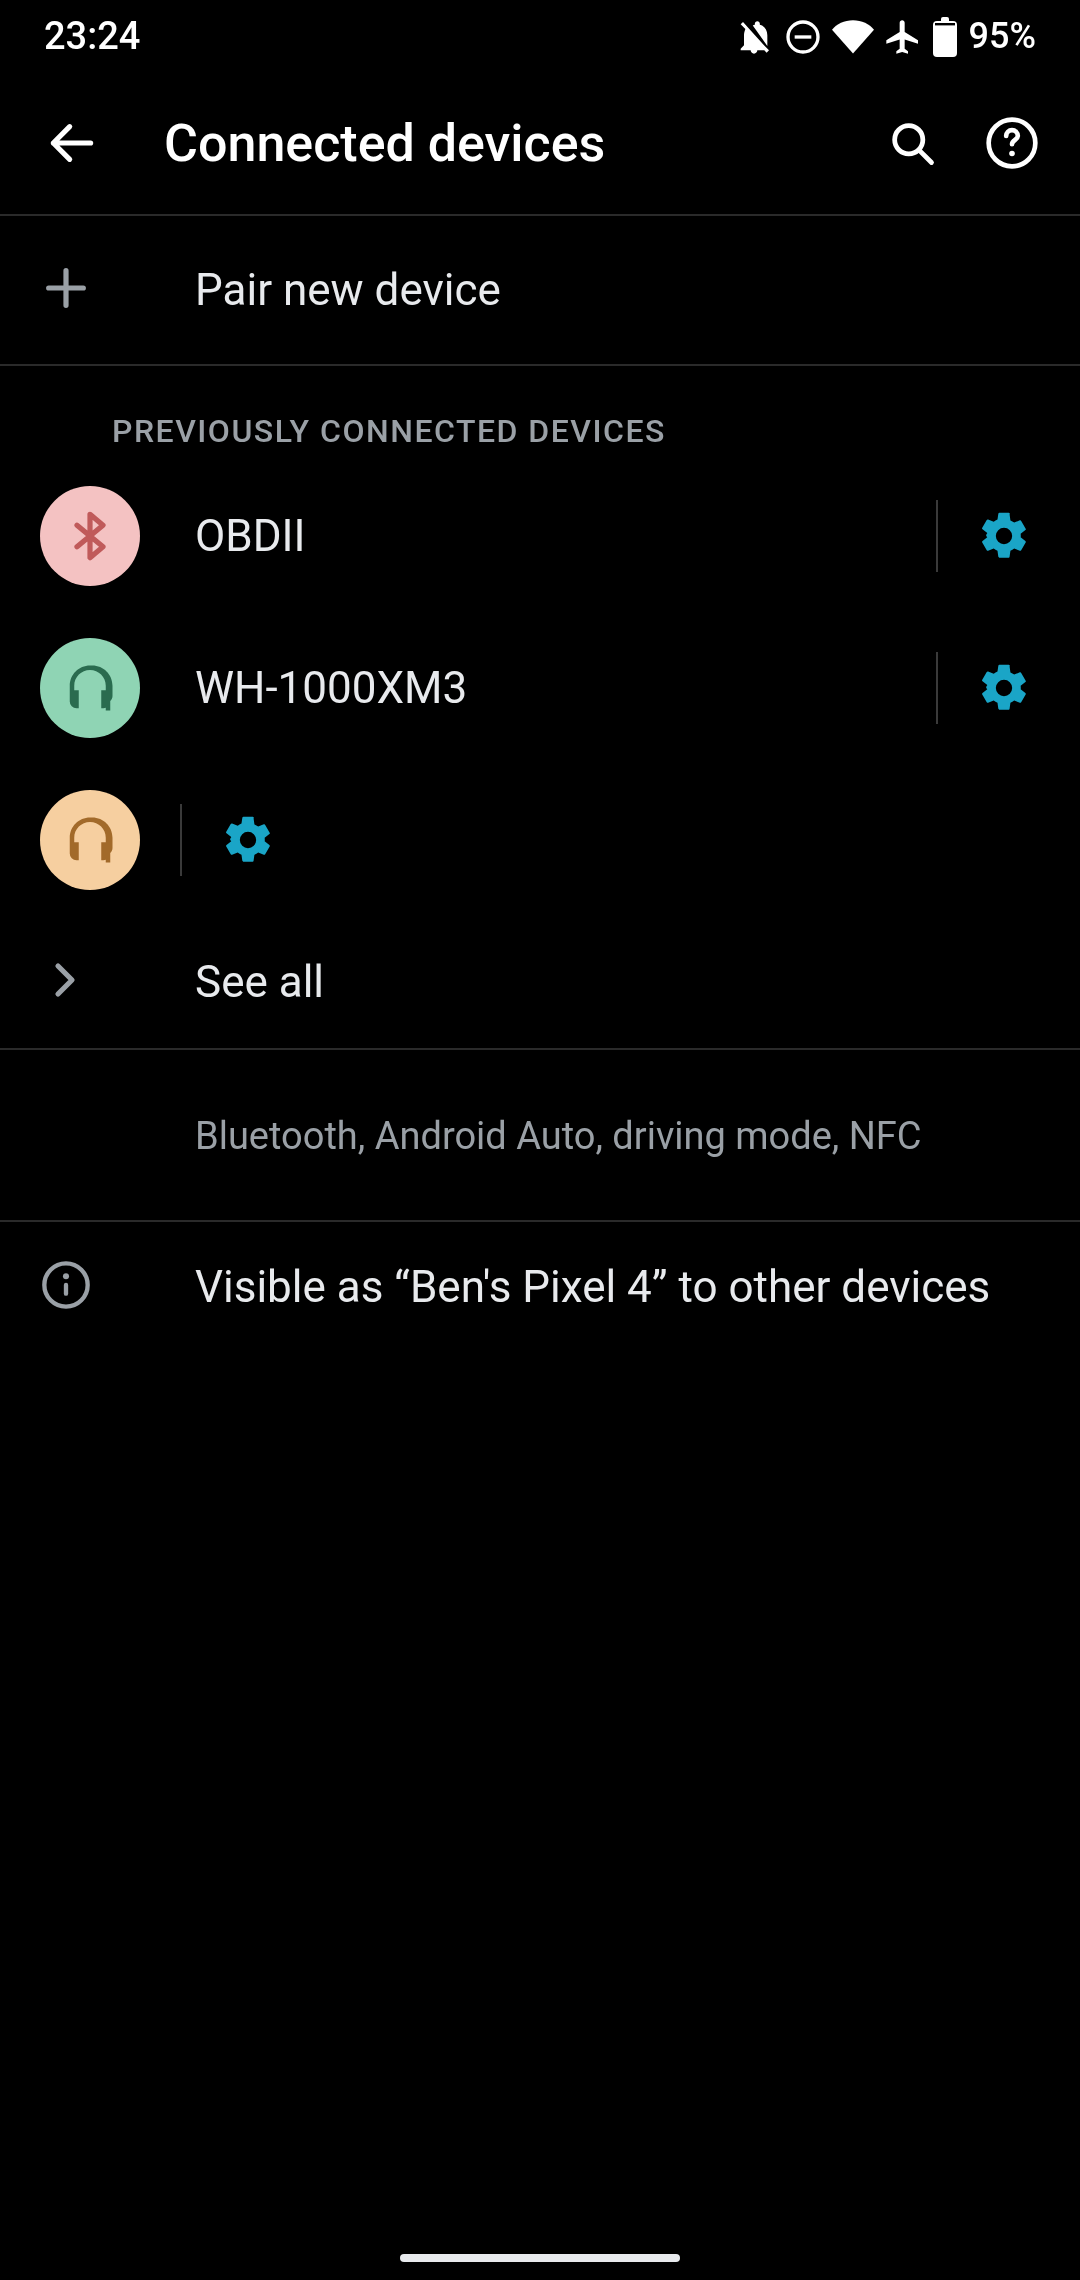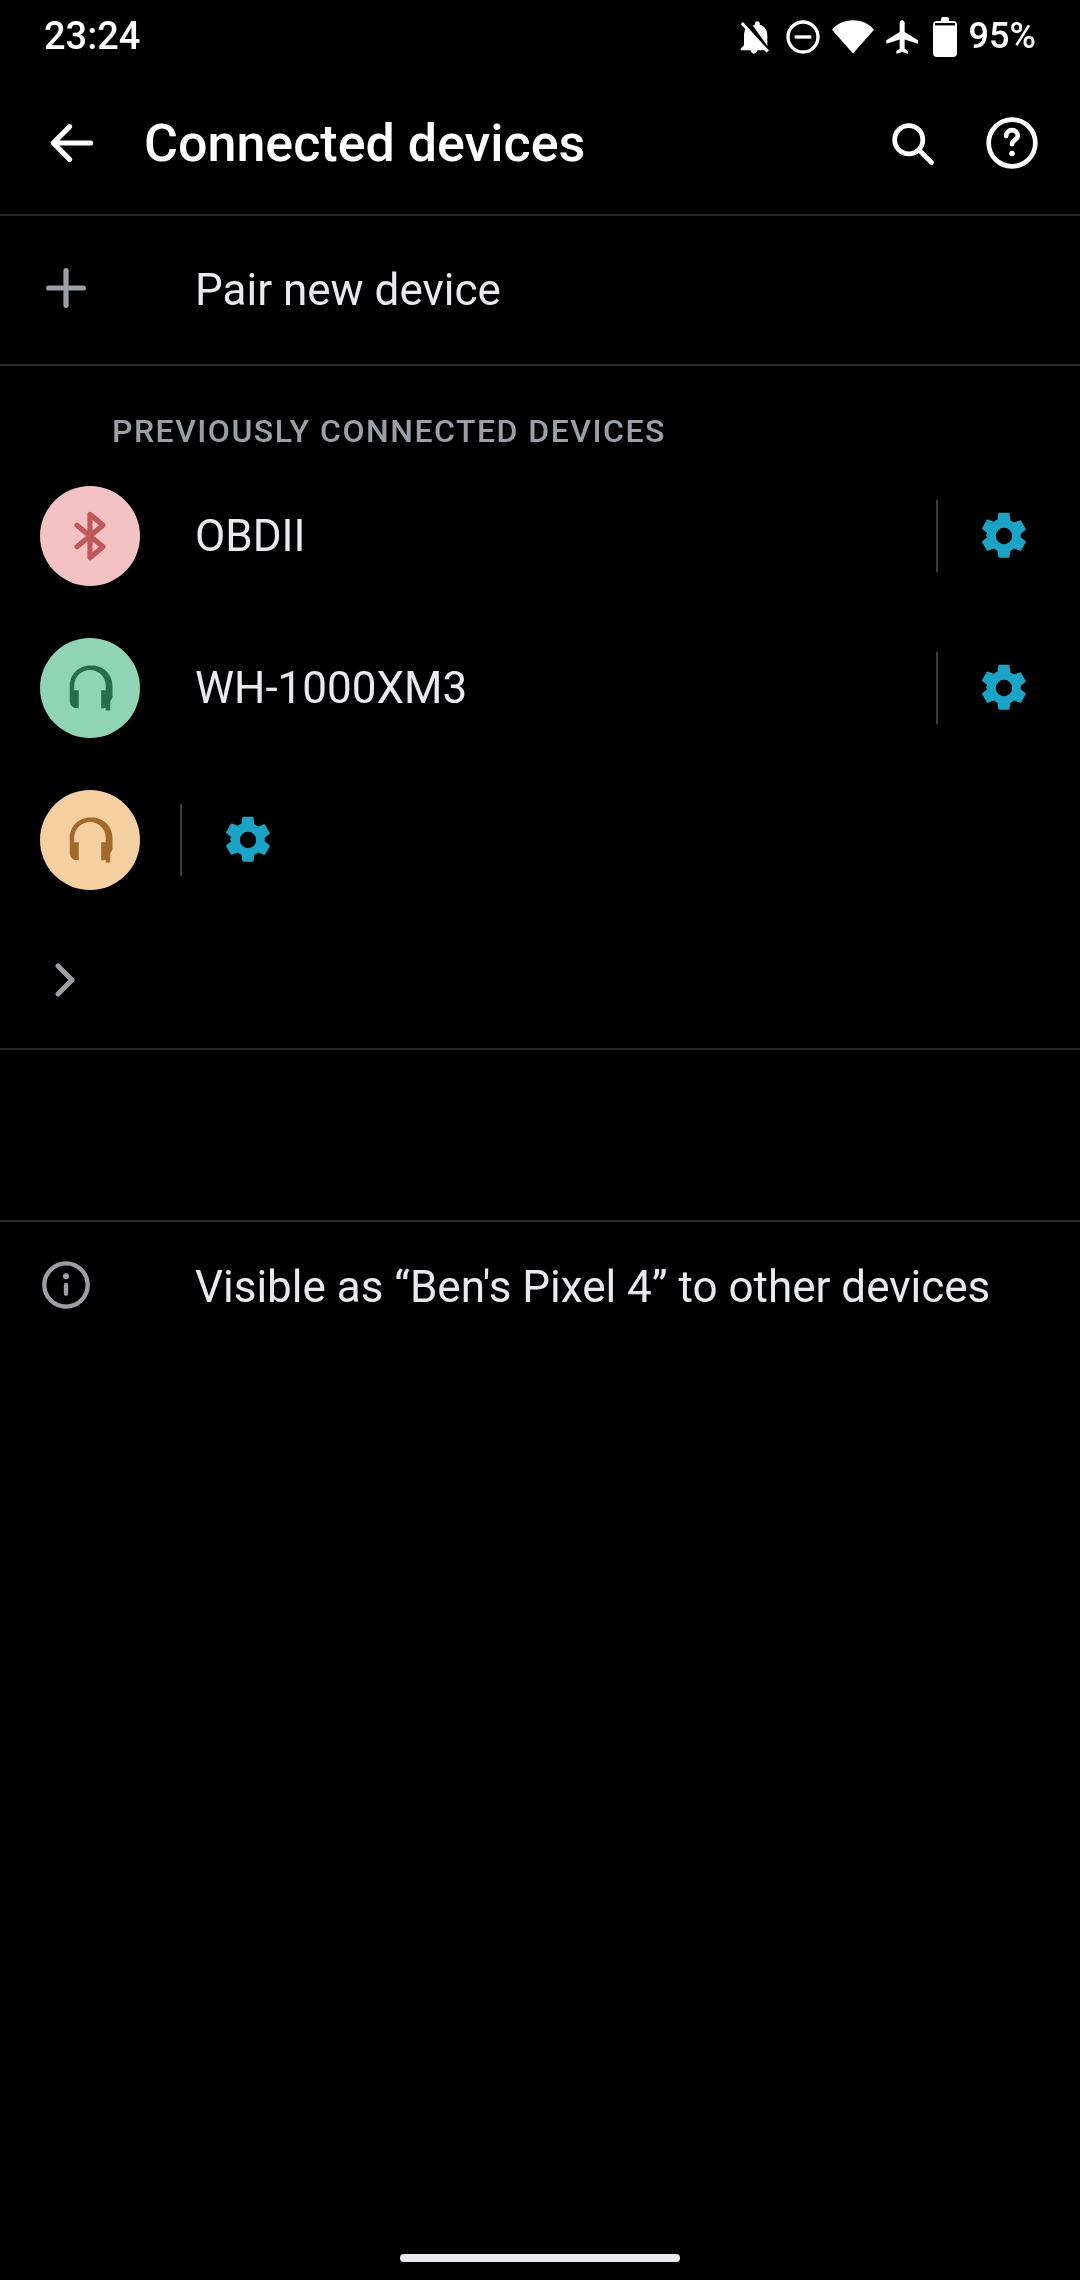--- a/index.html
+++ b/index.html
@@ -28,20 +28,21 @@
   .status-right svg { display: block; }
   .battery-text { font-size: 36px; font-weight: 500; margin-left: 2px; }
 
   
   .app-bar {
     height: 144px;
     display: flex;
     align-items: center;
     padding: 0 24px 0 24px;
     border-bottom: 2px solid #2a2a2a;
+    gap: 20px;
   }
   .back-btn {
     width: 96px; height: 96px;
     display: flex; align-items: center; justify-content: center;
   }
   .app-title {
     flex: 1;
     font-size: 52px;
     font-weight: 500;
     color: #fff;
@@ -294,27 +295,31 @@
 </div>
 
 <div class="row seeall-row">
   <div class="lead">
     <span class="chev-ico">
       <svg width="48" height="48" viewBox="0 0 24 24">
           <path d="M9 5l7 7-7 7" stroke="#9aa0a6" stroke-width="2.6" fill="none" stroke-linecap="round" stroke-linejoin="round"></path>
         </svg>
     </span>
   </div>
+  <div class="body">
+    <div class="primary">See all</div>
+  </div>
 </div>
 
 <div class="section-divider"></div>
 
 <div class="row prefs-row">
   <div class="lead"></div>
   <div class="body">
+    <div class="secondary">Bluetooth, Android Auto, driving mode, NFC</div>
   </div>
 </div>
 
 <div class="section-divider"></div>
 
 <div class="row info-row info-row2">
   <div class="lead">
     <span>
       <svg width="52" height="52" viewBox="0 0 24 24">
           <circle cx="12" cy="12" r="10" stroke="#9aa0a6" stroke-width="2" fill="none"></circle>

